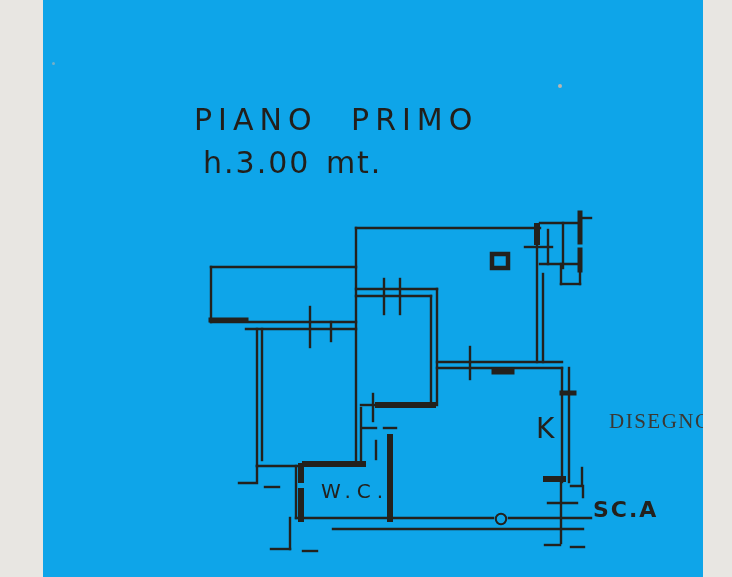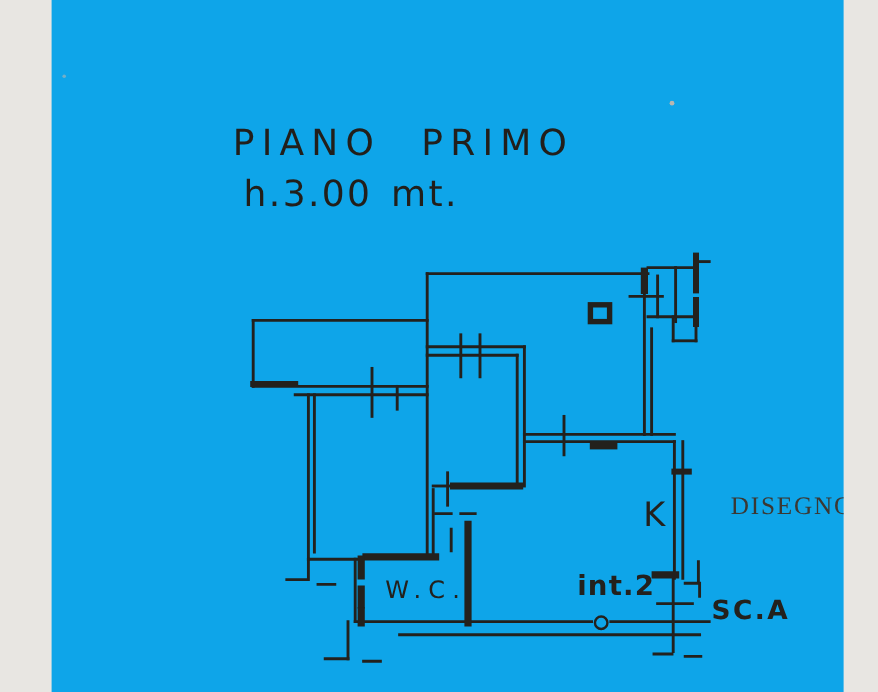--- a/index.html
+++ b/index.html
@@ -147,20 +147,19 @@
 
       <rect x="449" y="254" width="16" height="14" stroke-width="4.5"></rect>
     </g>
   </svg>
 
   <div class="lbl title-line1">PIANO PRIMO</div>
   <div class="lbl title-line2">h.3.00 mt.</div>
 
   <div class="lbl lbl-wc">W.C.</div>
   <div class="lbl lbl-k">K</div>
-  <div class="lbl lbl-int2">int.2</div>
   <div class="lbl lbl-sca">SC.A</div>
 
   <div class="lbl lbl-stamp">DISEGNO RIPRO</div>
 
   <div class="speck speck-a"></div>
   <div class="speck speck-b"></div>
 </div>
 
 </body></html>

